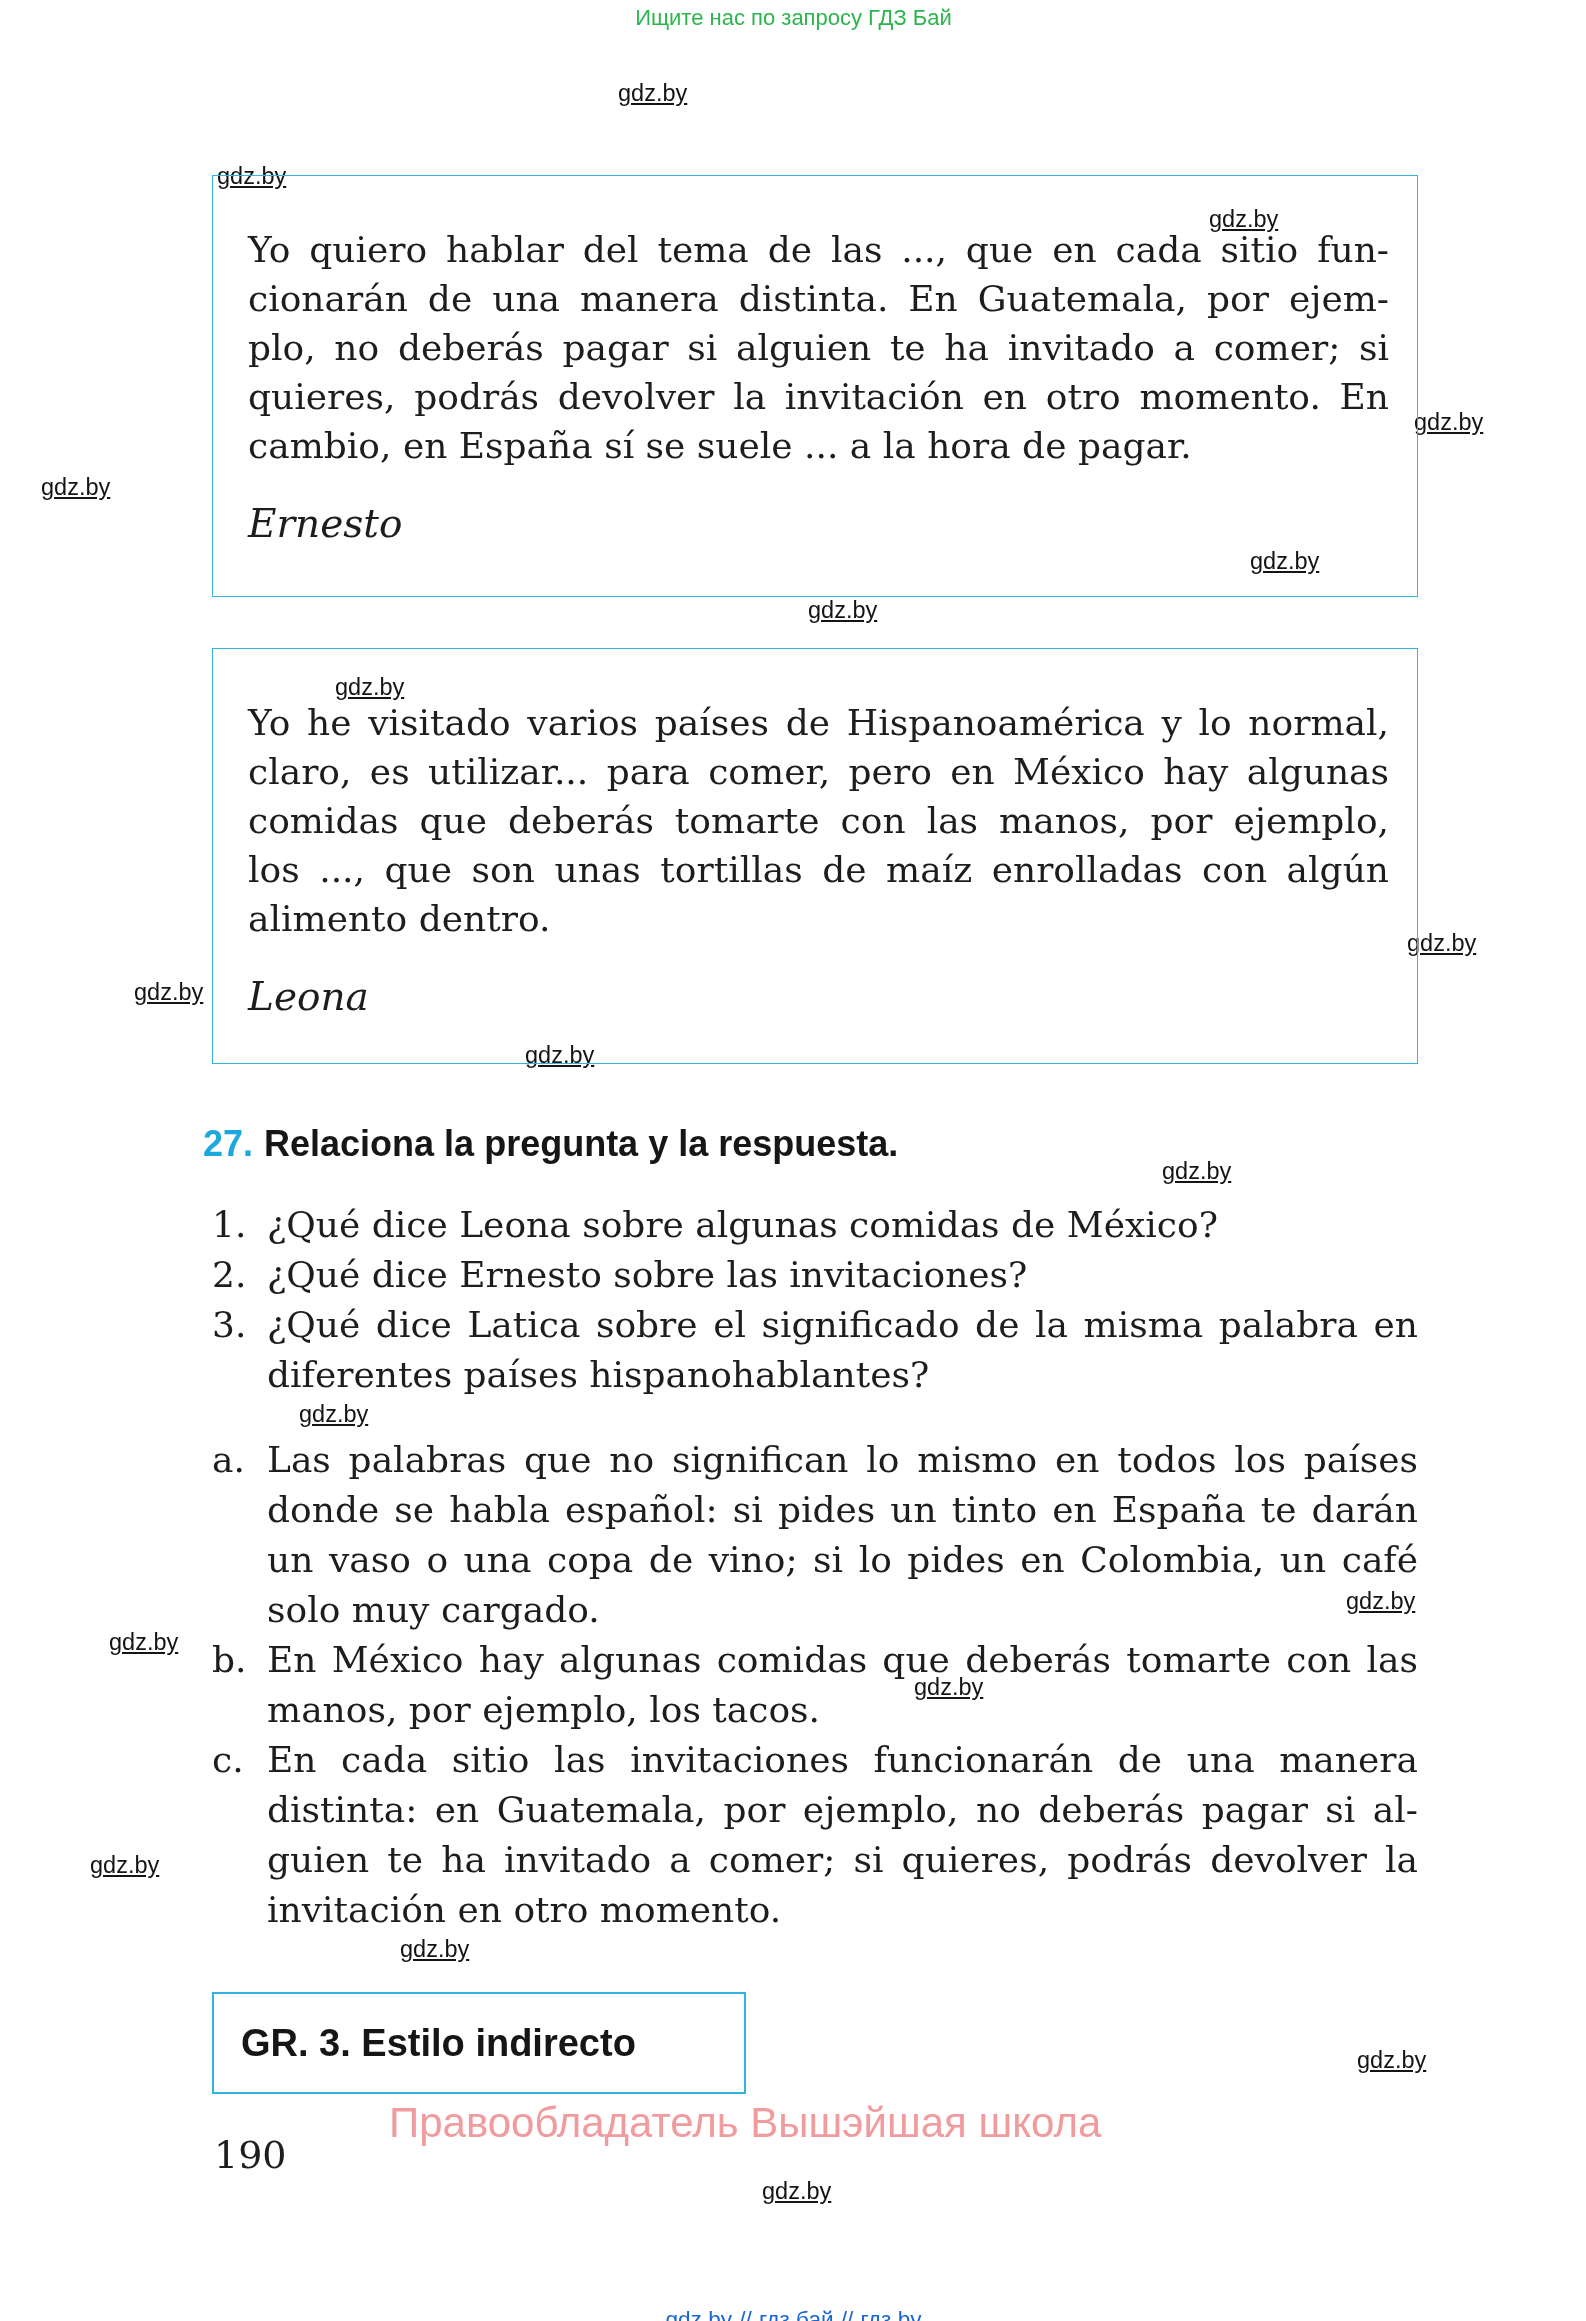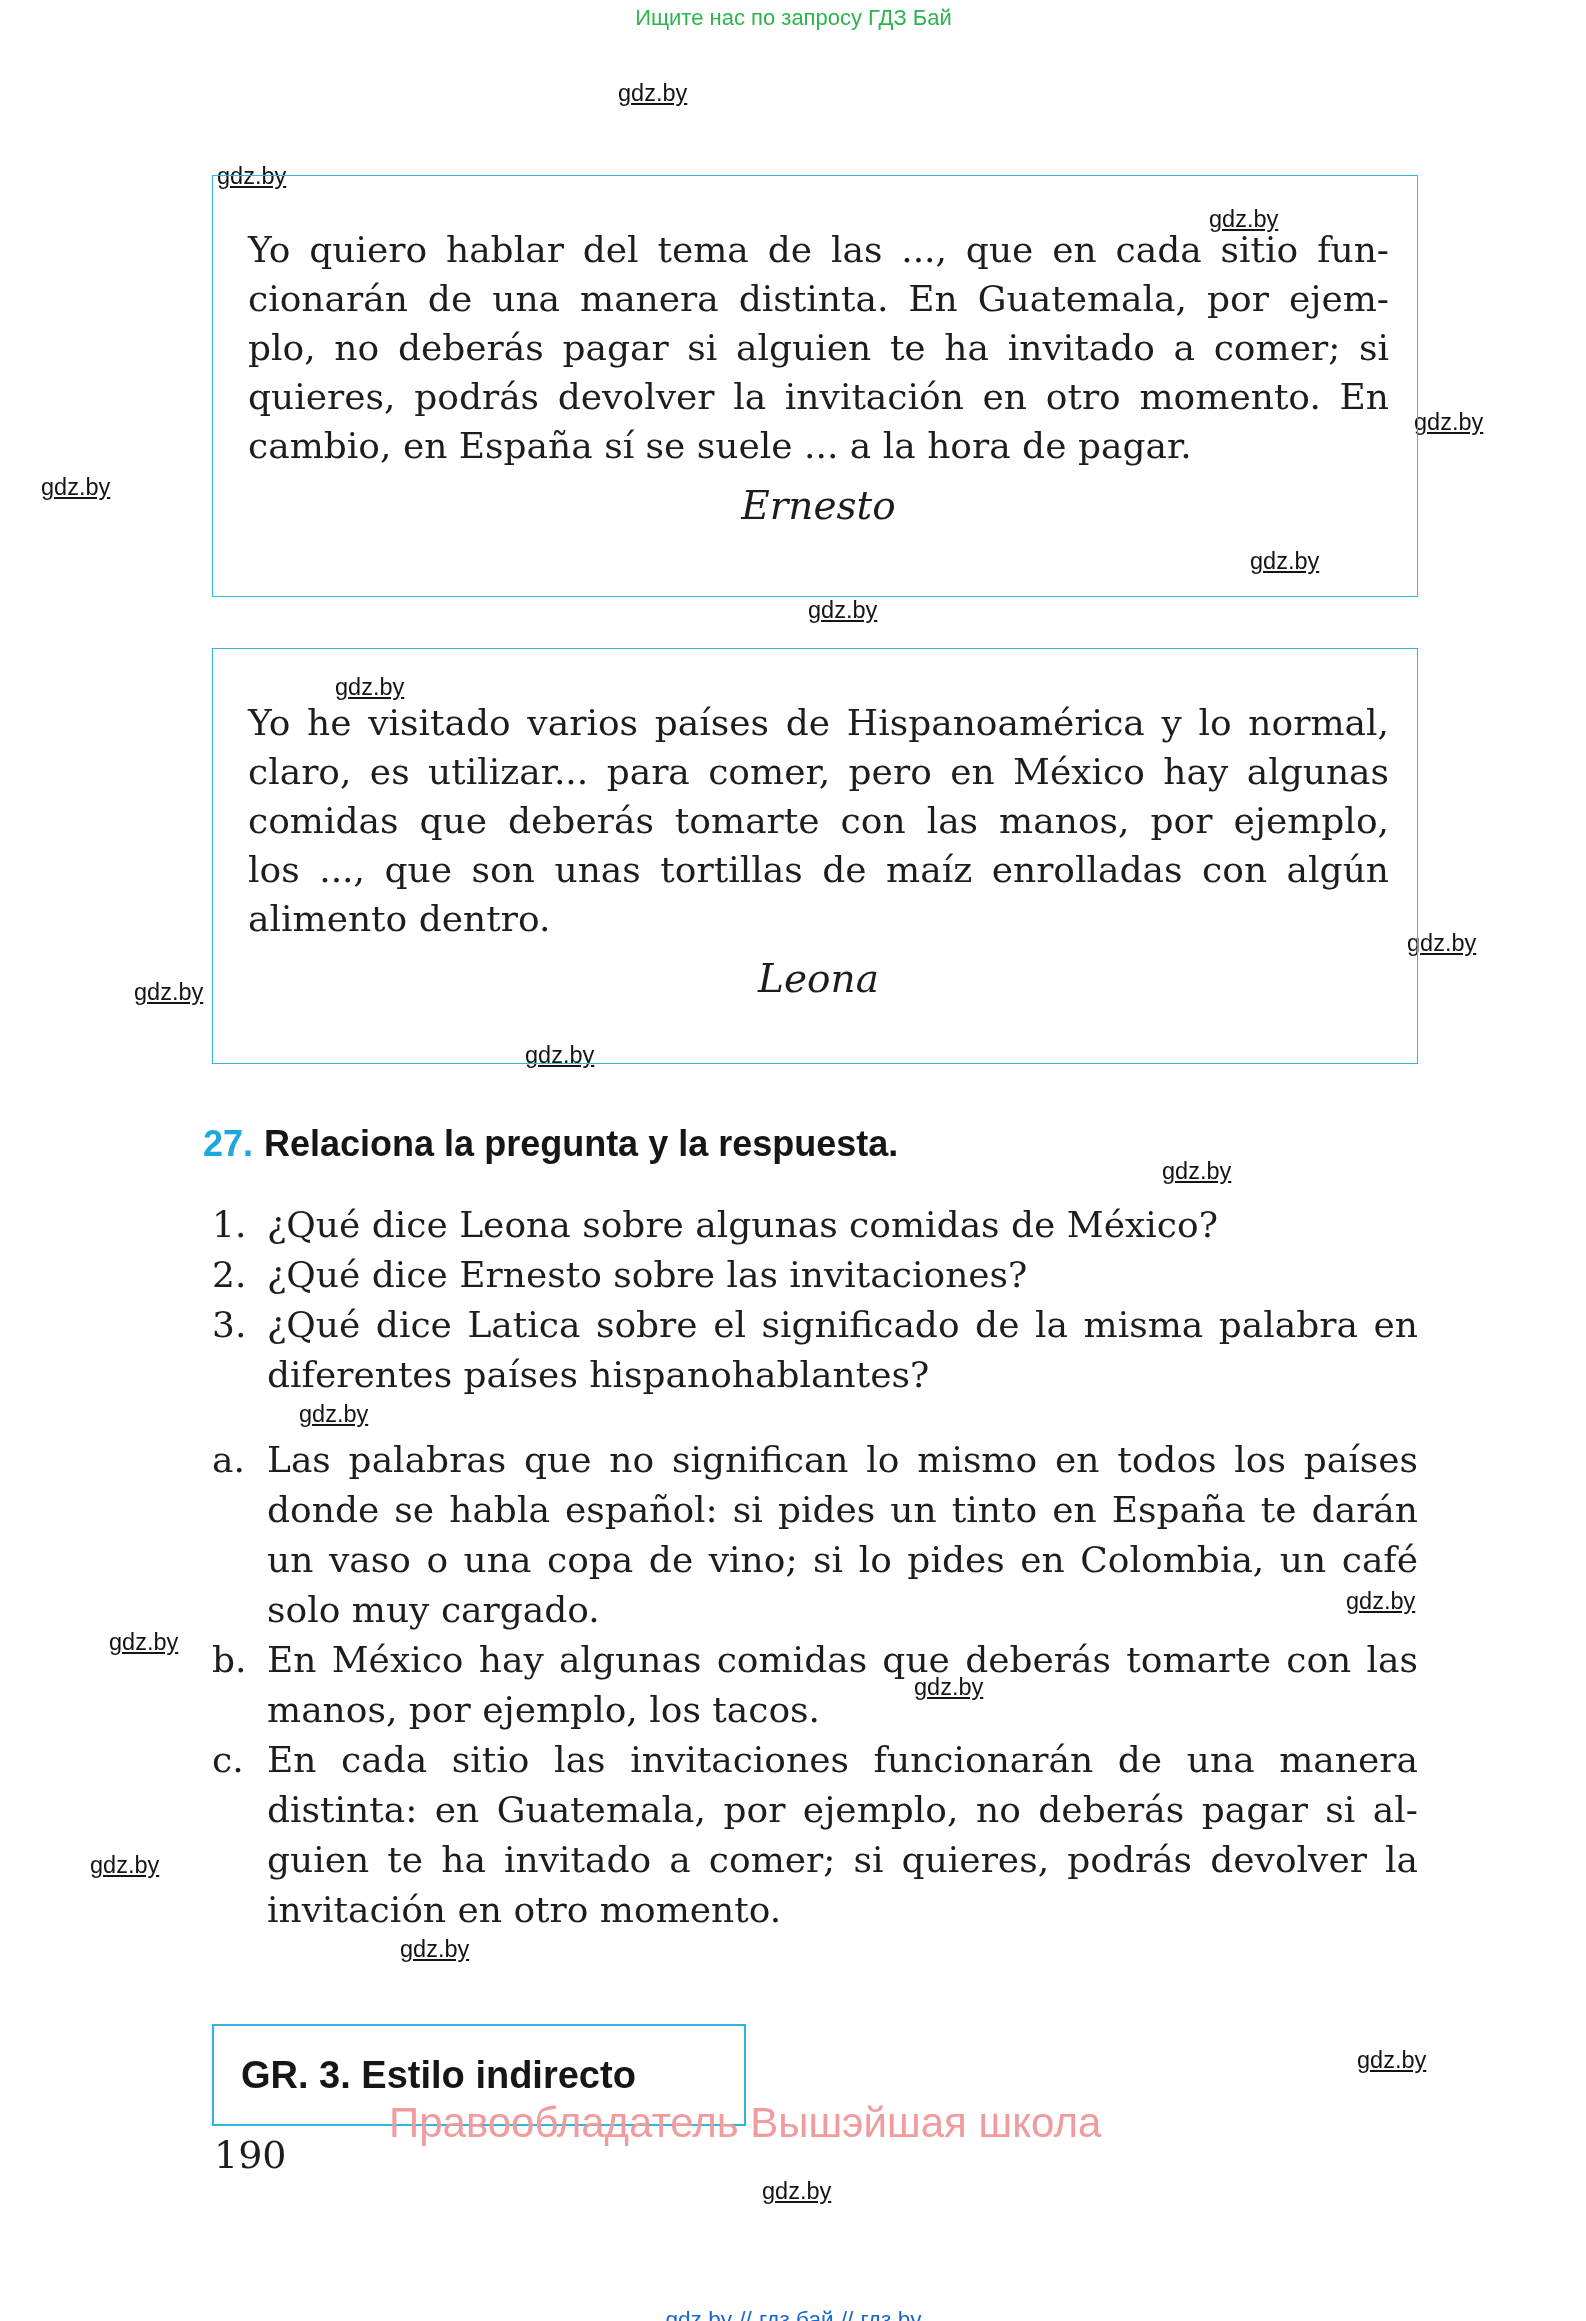--- a/index.html
+++ b/index.html
@@ -19,42 +19,42 @@
   }
   .quote-box {
     position: absolute; left: 212px; width: 1206px; box-sizing: border-box;
     border: 1.8px solid #30b5e2; padding: 49px 28px 0 35px;
     font-size: 36px; line-height: 49px;
   }
   #quote1 { top: 175px; height: 422px; }
   #quote2 { top: 648px; height: 416px; }
   .line { text-align: justify; text-align-last: justify; }
   .line.last { text-align-last: left; }
-  .quote-author { margin-top: 11px; text-align: center; font-style: italic; font-size: 39px; }
+  .quote-author { margin-top: 29px; text-align: left; font-style: italic; font-size: 39px; }
   .ex-header {
     position: absolute; left: 203px; top: 1123px;
     font-family: "Liberation Sans", sans-serif; font-weight: 700; font-size: 36px;
     color: #161616;
   }
   .ex-num { color: #1ca7dd; padding-right: 11px; }
   .list {
     position: absolute; left: 212px; width: 1206px; box-sizing: border-box;
     font-size: 36px; line-height: 50px;
   }
   #questions { top: 1200px; }
   #answers { top: 1435px; }
   .list-item { display: flex; }
   .list-marker { flex: 0 0 55px; }
   .item-lines { flex: 1 1 auto; min-width: 0; }
   .gr-box {
     position: absolute; left: 212px; top: 1992px; width: 534px; height: 102px;
     box-sizing: border-box; border: 2.7px solid #30b5e2;
     display: flex; align-items: center; padding-left: 27px;
     font-family: "Liberation Sans", sans-serif; font-weight: 700;
-    font-size: 38px; color: #161616; margin-top: 32px;
+    font-size: 38px; color: #161616;
   }
   .publisher {
     position: absolute; left: 389px; top: 2099px;
     font-family: "Liberation Sans", sans-serif; font-size: 42px; color: #f09b9e;
     white-space: nowrap;
   }
   .page-number { position: absolute; left: 214px; top: 2133px; font-size: 38px; }
   .footer {
     position: absolute; left: 0; top: 2283px; width: 100%; text-align: center;
     font-family: "Liberation Sans", sans-serif; font-size: 22.6px; margin-top: 24px;

